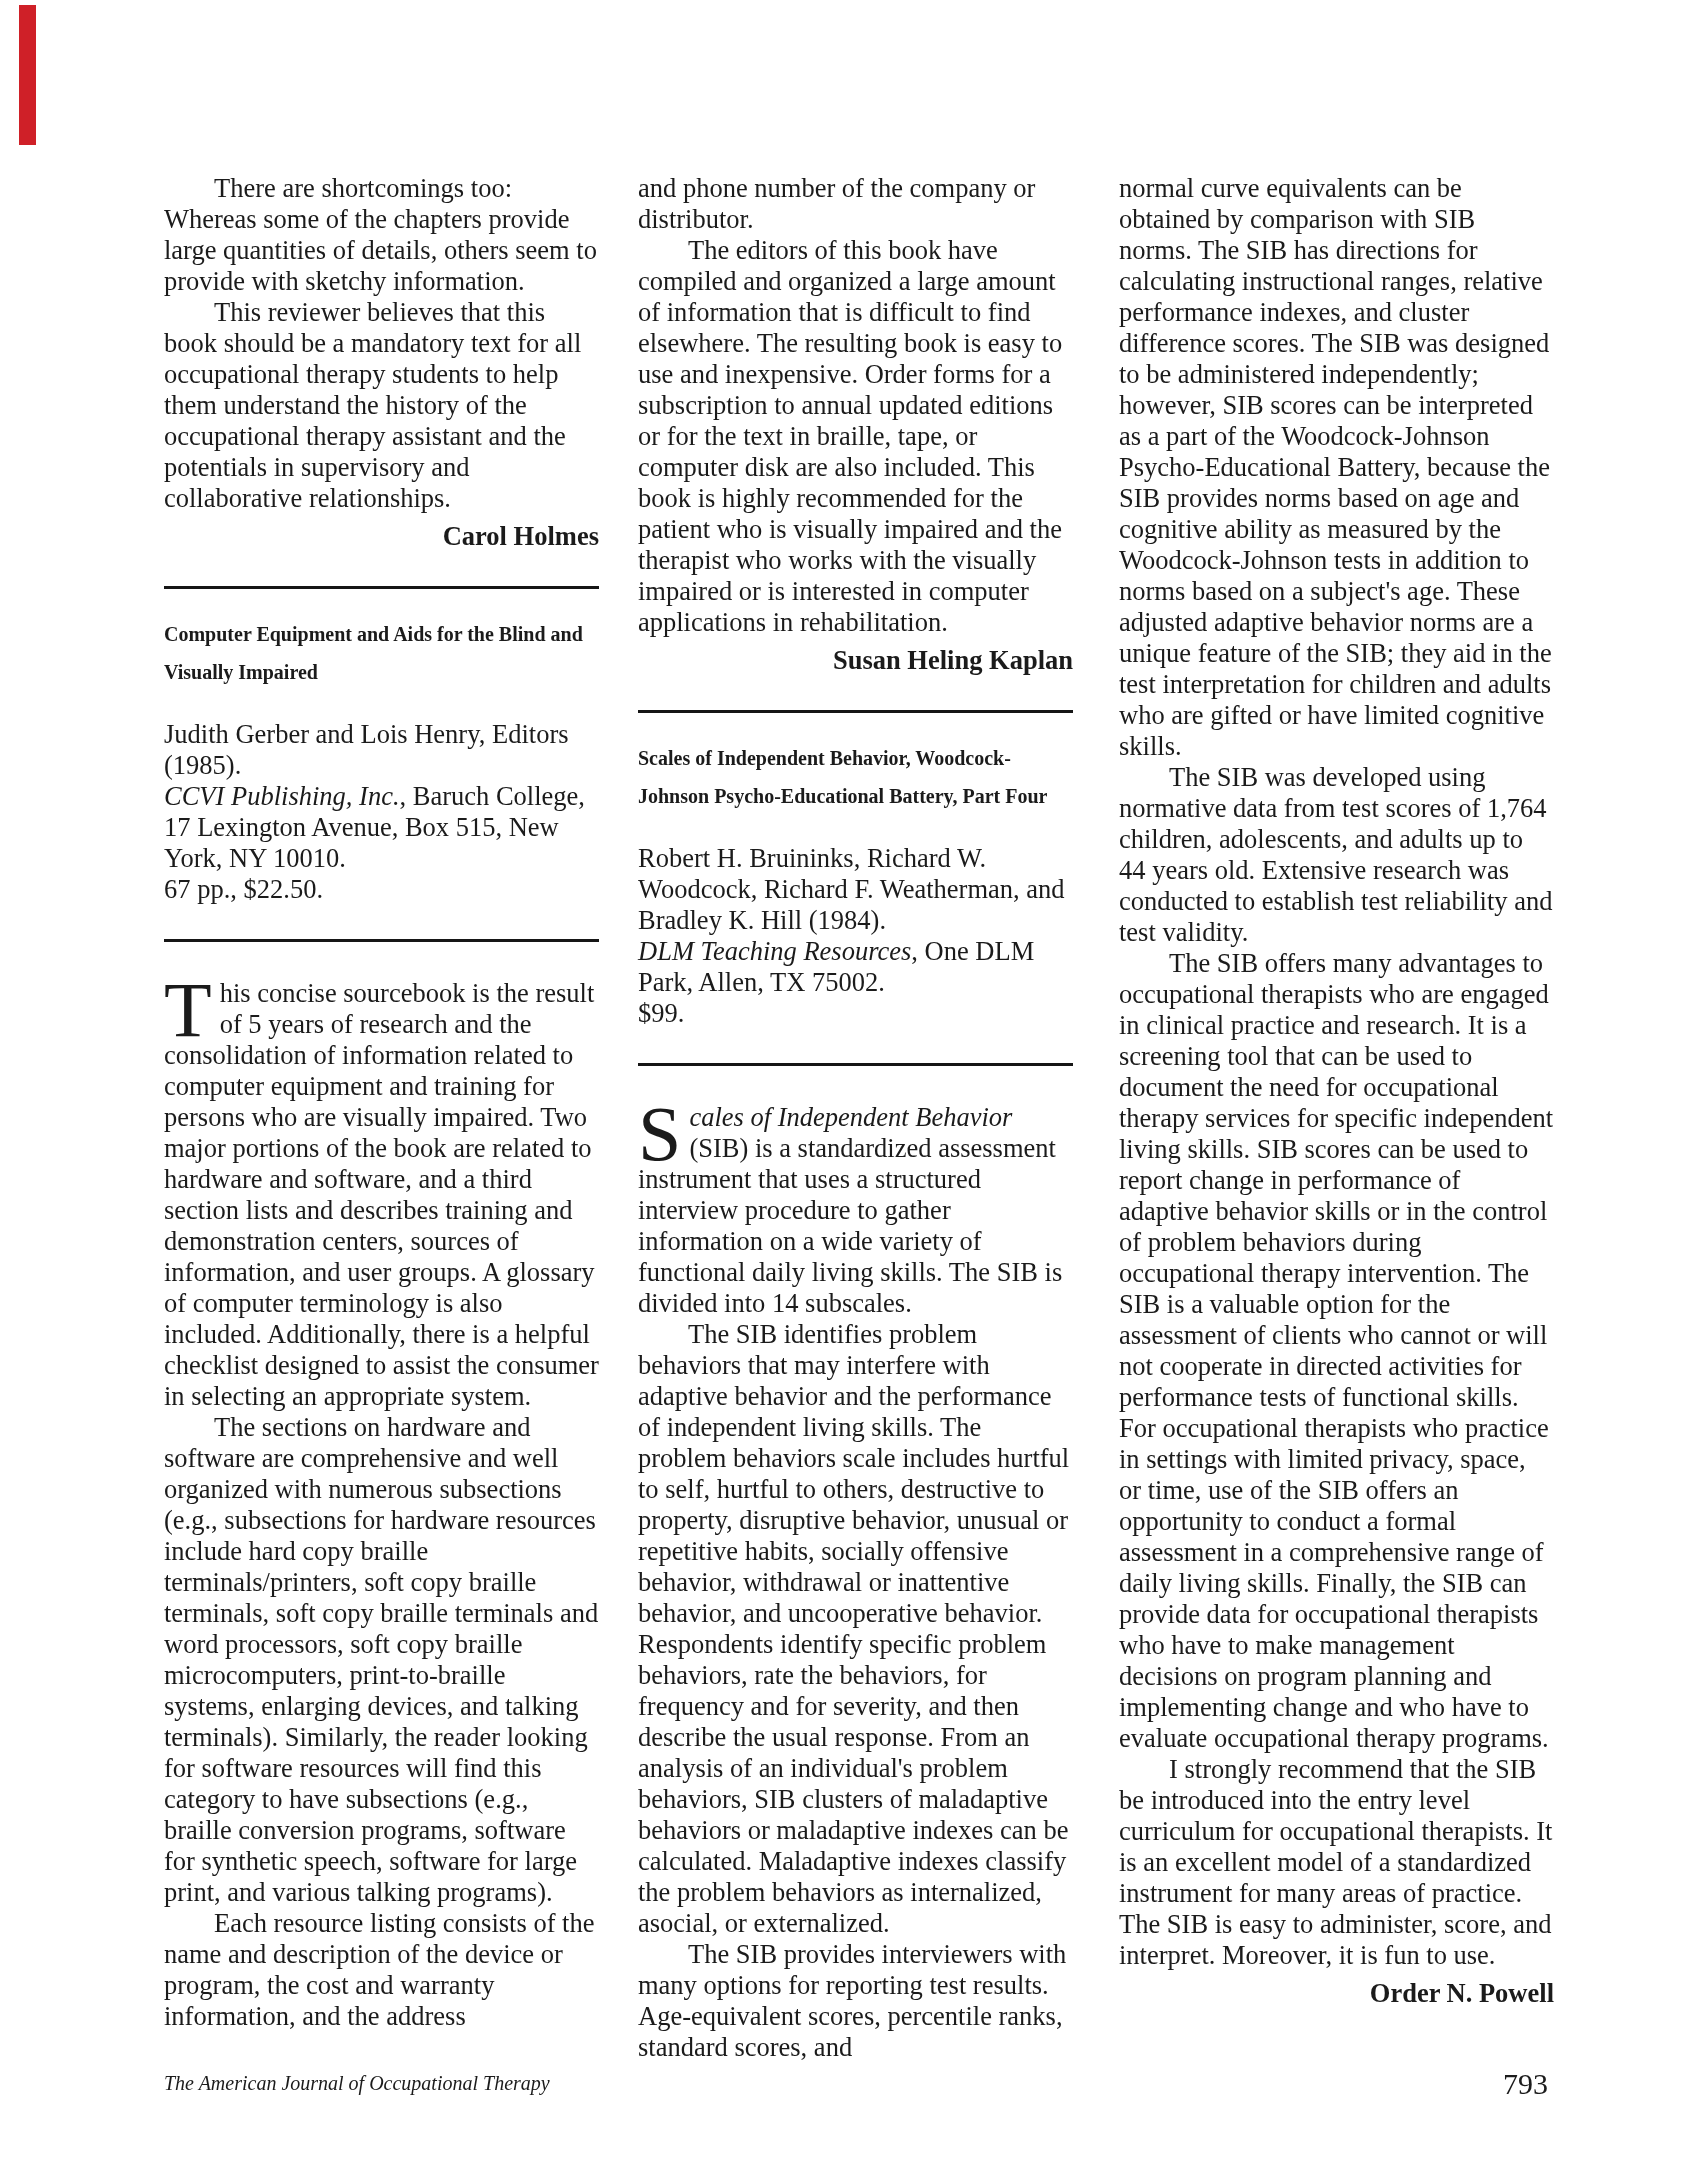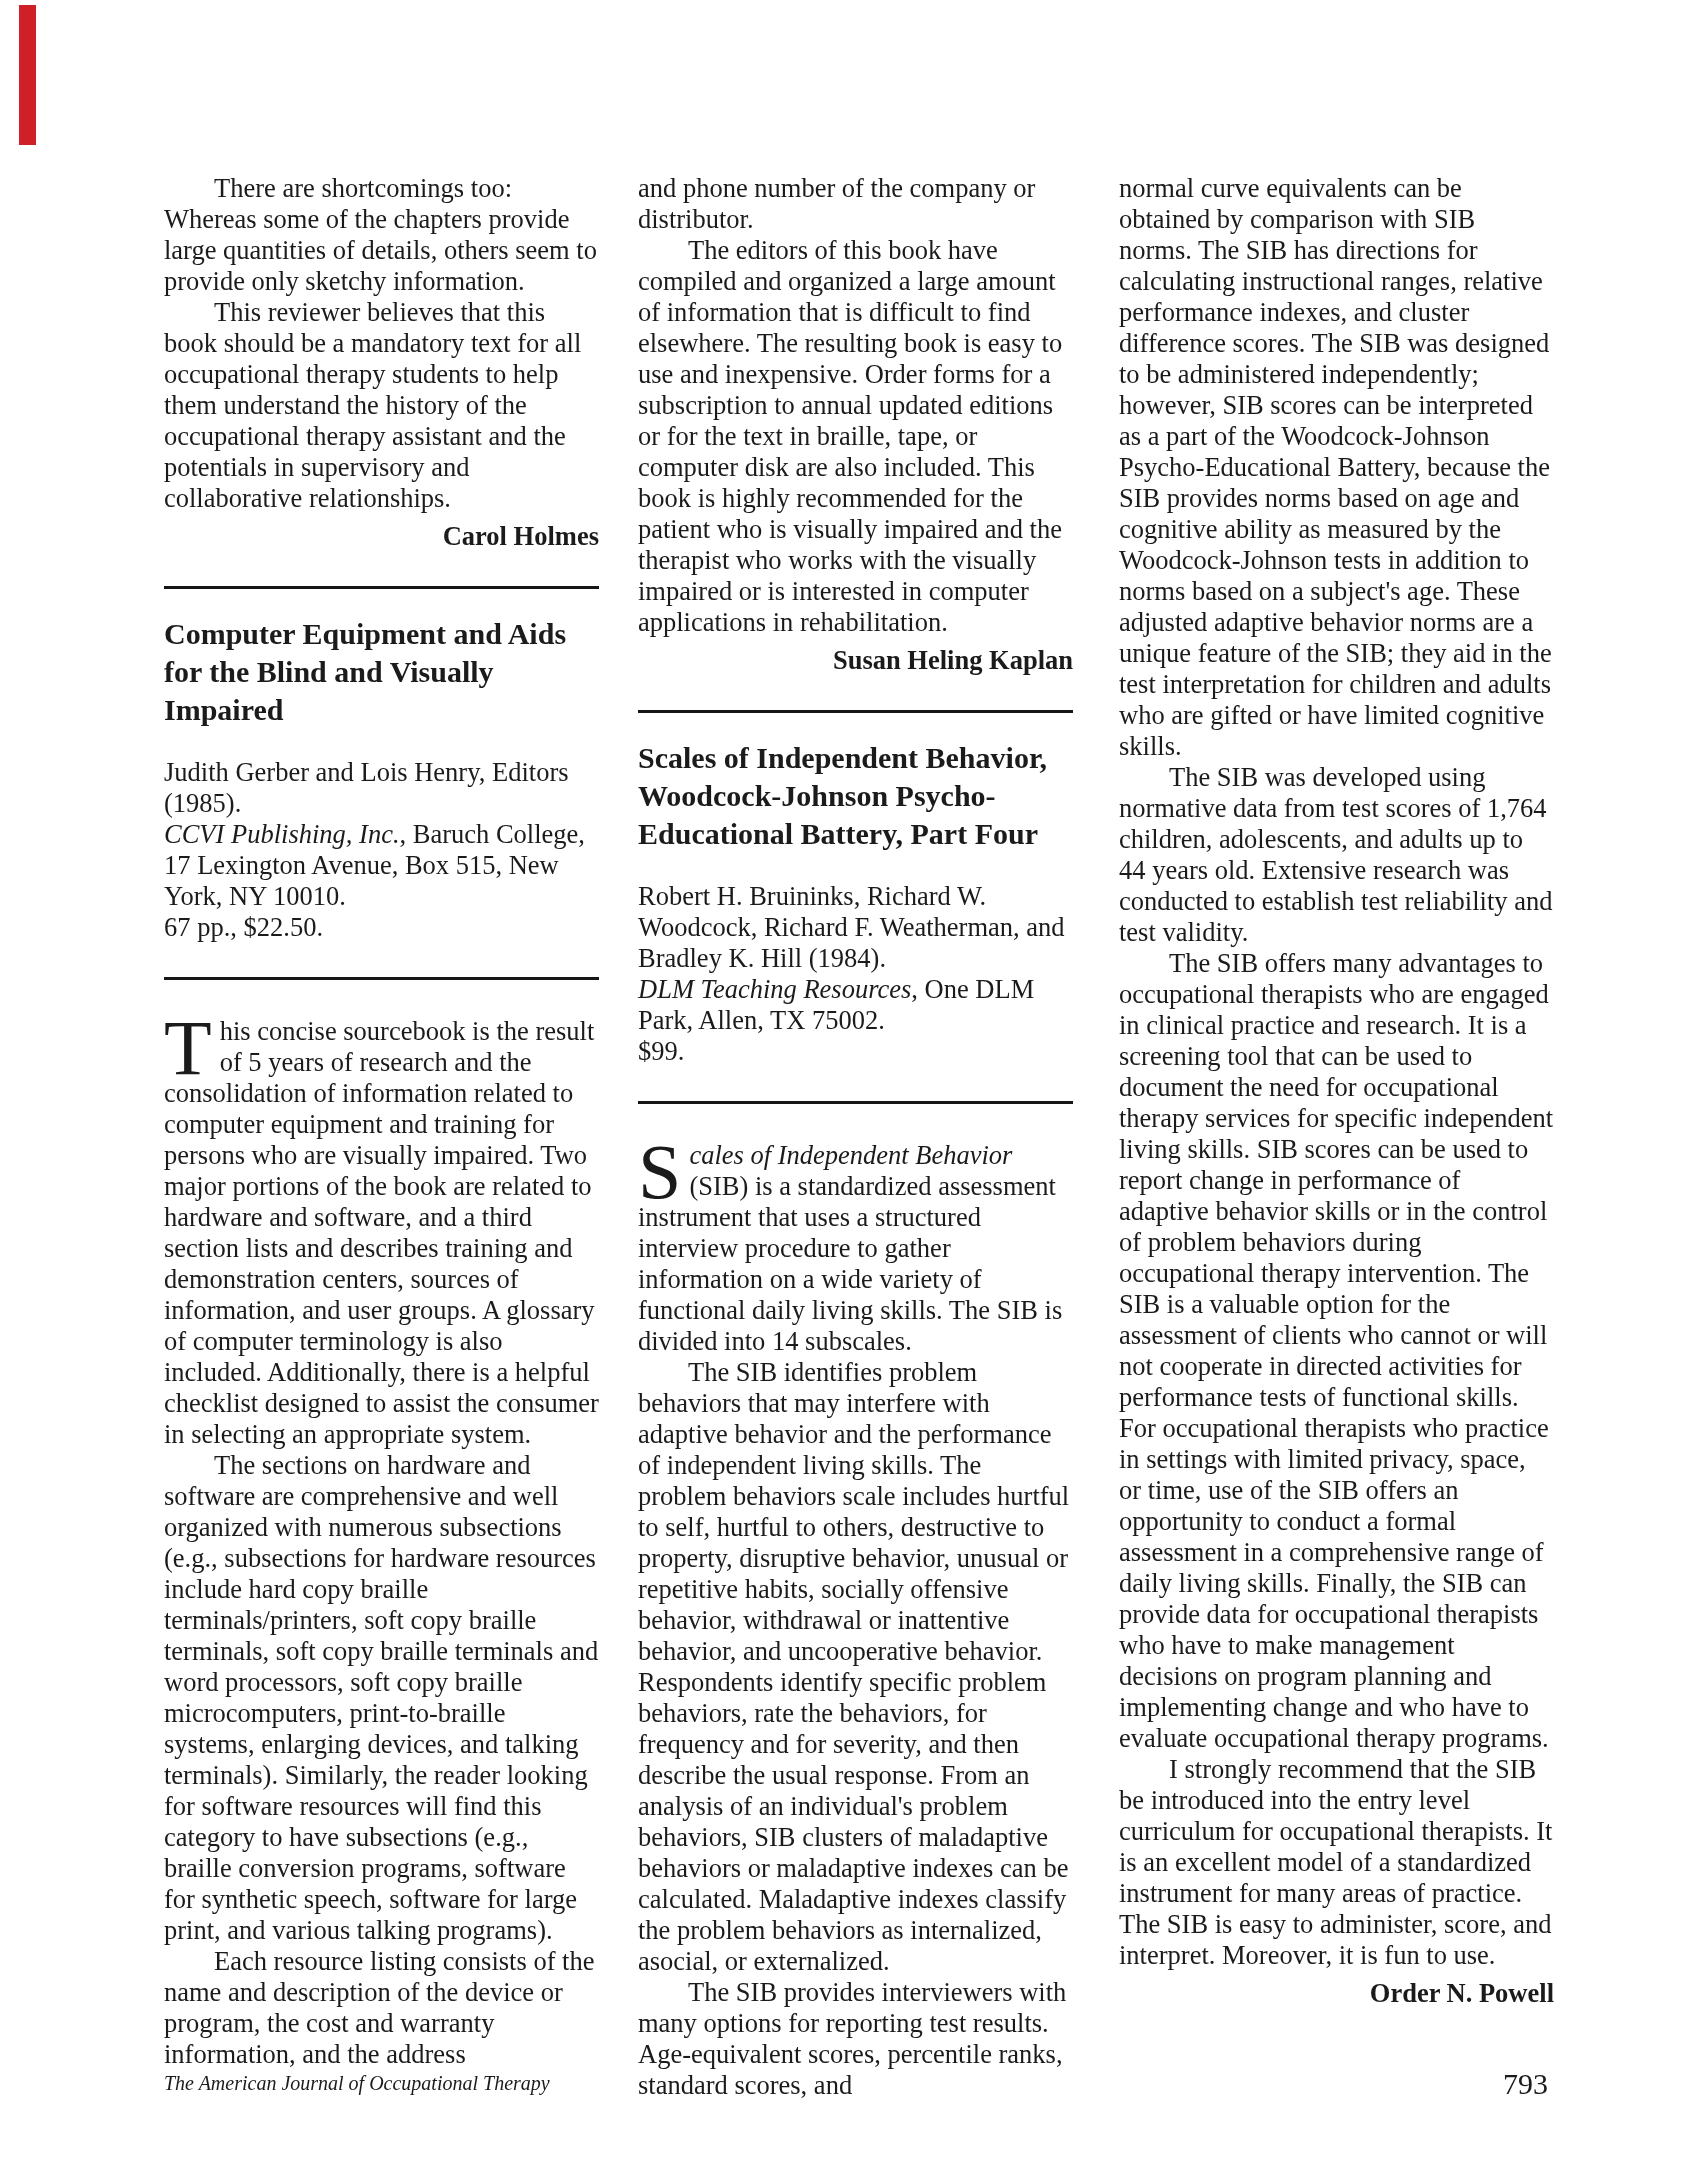--- a/index.html
+++ b/index.html
@@ -38,21 +38,21 @@
     margin:6.6px 0 0 0;
   }
   .rule{
     border:0;
     border-top:3.3px solid #161616;
     margin:34px 0 0 0;
     width:100%;
   }
   .heading{
     font-weight:bold;
-    font-size:30px;
+    font-size:20px;
     line-height:38px;
     margin:26.5px 0 28px 0;
   }
   .citation{margin:0 0 6.6px 0;}
   .citation .cline{display:block;}
   .dropcap-para{margin:36px 0 0 0;}
   .dropcap{
     float:left;
     font-size:78px;
     line-height:58px;
@@ -71,21 +71,21 @@
     font-size:30px;
   }
 </style>
 </head>
 <body>
 
 <div class="page">
   <div class="accent-stripe" style="background: rgb(207, 32, 40);"></div>
 
   <div class="col col-1">
-      <p class="para indent"><span>There are shortcomings too: Whereas some of the chapters provide large quantities of details, others seem to provide only sketchy information.</span></p>
+      <p class="para indent"><span>There are shortcomings too: Whereas some of the chapters provide large quantities of details, others seem to provide with sketchy information.</span></p>
       <p class="para indent"><span>This reviewer believes that this book should be a mandatory text for all occupational therapy students to help them understand the history of the occupational therapy assistant and the potentials in supervisory and collaborative relationships.</span></p>
       <div class="byline">Carol Holmes</div>
       <div class="rule"></div>
       <div class="heading">Computer Equipment and Aids for the Blind and Visually Impaired</div>
       <div class="citation">
         <span class="cline"><span>Judith Gerber and Lois Henry, Editors (1985).</span></span>
         <span class="cline"><em>CCVI Publishing, Inc.</em><span>, Baruch College, 17 Lexington Avenue, Box 515, New York, NY 10010.</span></span>
         <span class="cline"><span>67 pp., $22.50.</span></span>
       </div>
       <div class="rule"></div>

